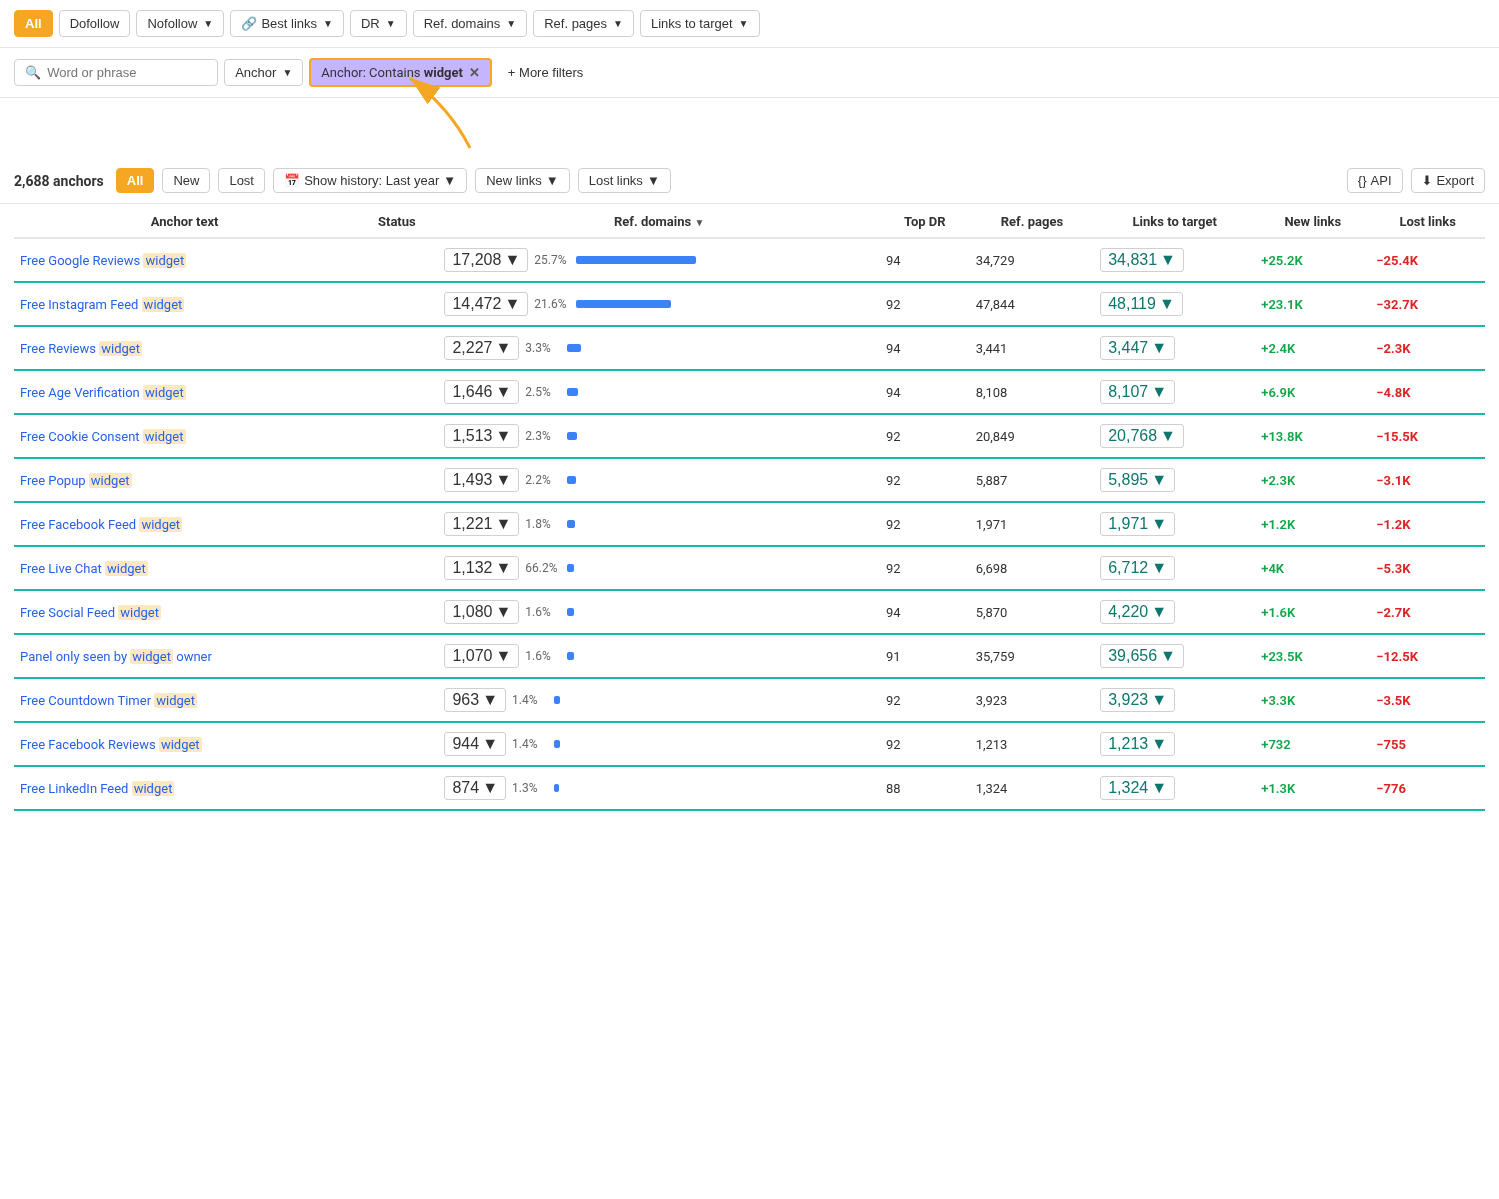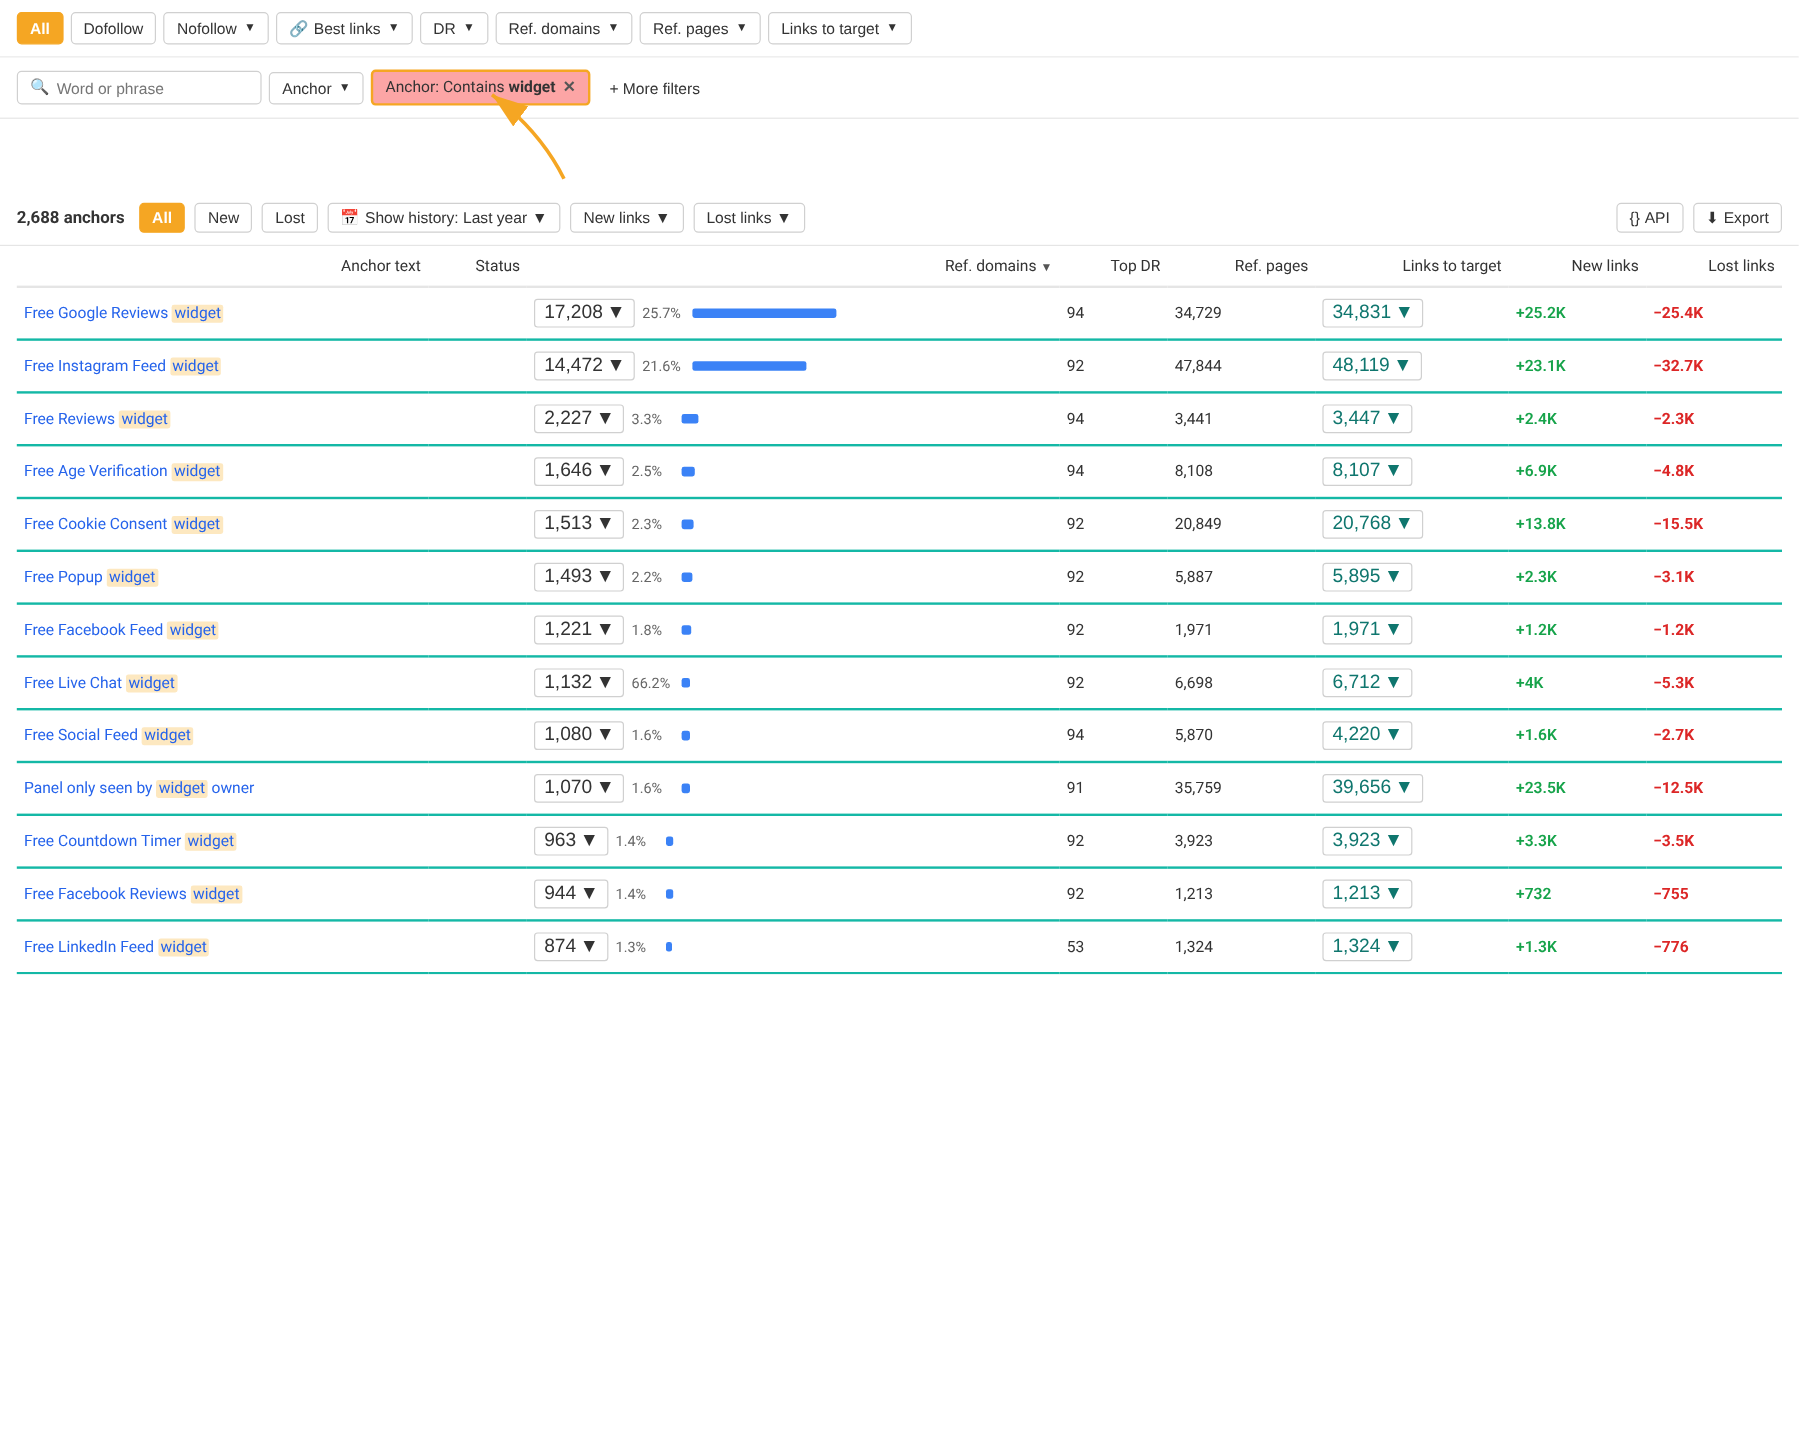--- a/index.html
+++ b/index.html
@@ -25,21 +25,21 @@
       background: #fff; min-width: 200px;
     }
     .search-box input {
       border: none; outline: none; font-size: 13px; color: #999; width: 160px;
     }
     .search-icon { color: #999; font-size: 13px; }
 
     .anchor-filter-chip {
       display: inline-flex; align-items: center; gap: 6px;
       padding: 5px 10px; border: 2px solid #f5a623; border-radius: 4px;
-      background: #fca5a5; font-size: 13px; color: #333; cursor: pointer;
+      background: #c4b5fd; font-size: 13px; color: #333; cursor: pointer;
     }
     .anchor-filter-chip .close-x { cursor: pointer; color: #555; font-weight: bold; }
 
     .more-filters-btn {
       display: inline-flex; align-items: center; gap: 4px;
       padding: 5px 10px; background: none; border: none; cursor: pointer;
       font-size: 13px; color: #333;
     }
 
     
@@ -62,21 +62,21 @@
     .api-btn, .export-btn {
       display: inline-flex; align-items: center; gap: 4px;
       padding: 4px 10px; border: 1px solid #d0d0d0; border-radius: 4px;
       background: #fff; cursor: pointer; font-size: 13px; color: #333;
     }
 
     
     .table-wrap { padding: 0 14px; overflow-x: auto; }
     table { width: 100%; border-collapse: collapse; }
     thead th {
-      text-align: right; padding: 10px 6px 8px; font-size: 13px; font-weight: 400;
+      text-align: center; padding: 10px 6px 8px; font-size: 13px; font-weight: 700;
       color: #333; border-bottom: 2px solid #e5e5e5; white-space: nowrap;
     }
     thead th.sortable { cursor: pointer; }
     thead th.sortable .sort-arrow { color: #555; font-size: 10px; }
     tbody tr { border-bottom: 2px solid #14b8a6; }
     tbody td { padding: 9px 6px; font-size: 13px; vertical-align: middle; }
 
     .anchor-link { color: #2563eb; text-decoration: none; }
     .highlight-word {
       background: #fde8c0; border-radius: 2px; padding: 0 2px;
@@ -535,21 +535,21 @@
       <button class="ref-btn">
         <span>874</span>
         <span>▼</span>
       </button>
       <span class="pct">1.3%</span>
       <div class="bar-cell">
         <div class="bar-bg" style="width:5px;"></div>
       </div>
     </div>
           </td>
-          <td>53</td>
+          <td>88</td>
           <td>1,324</td>
           <td><span class="links-to-target-cell">
     <button class="links-target-btn">
       <span>1,324</span>
       <span>▼</span>
     </button>
   </span></td>
           <td><span class="new-links">+1.3K</span></td>
           <td><span class="lost-links">−776</span></td>
         </tr>

